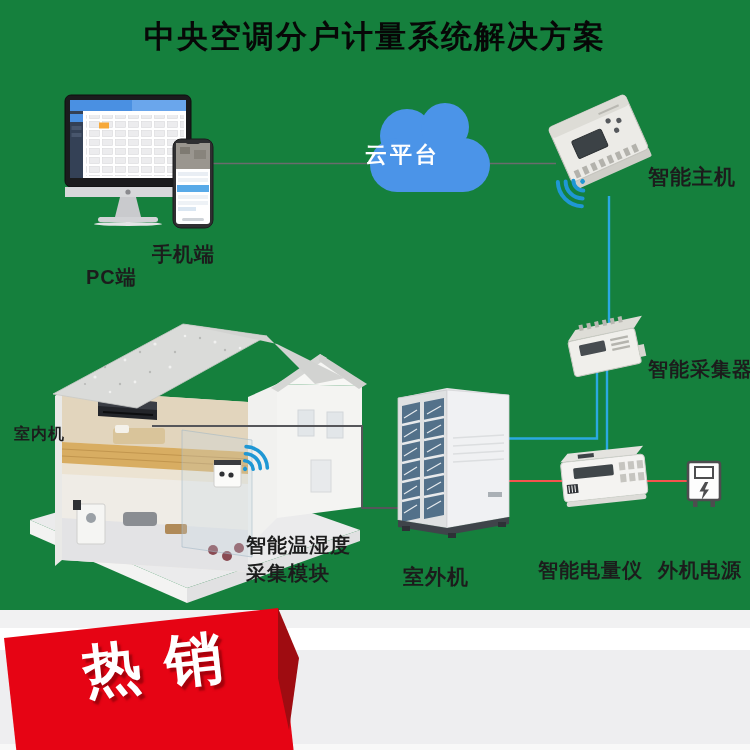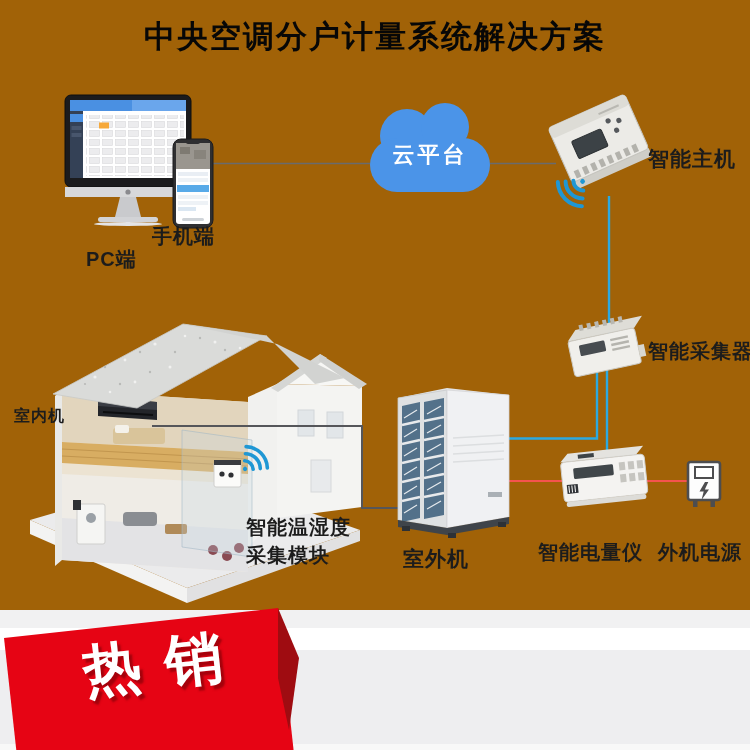--- a/index.html
+++ b/index.html
@@ -1,39 +1,39 @@
 <!DOCTYPE html>
 <html><head>
 <meta charset="utf-8">
 <style>
   html,body{margin:0;padding:0;background:#fff;}
   #canvas{
     position:relative;width:750px;height:750px;overflow:hidden;
     font-family:"Liberation Sans","DejaVu Sans",sans-serif;
-    background:#a16207;
+    background:#15803d;
   }
   .abs{position:absolute;}
   .label{
     position:absolute;color:#1c1c1c;font-weight:600;white-space:nowrap;
-    font-size:20px;letter-spacing:1px;
+    font-size:20px;letter-spacing:1px;margin-top:18px;
   }
   #title{
     position:absolute;left:0;right:0;top:16px;text-align:center;
     font-size:31px;font-weight:bold;color:#070707;letter-spacing:2px;
   }
   
   .bg-band{position:absolute;left:0;width:750px;}
   #bg-mid{top:610px;height:18px;background:#f1f1f2;}
   #bg-white-band{top:628px;height:22px;background:#ffffff;}
   #bg-lower{top:650px;height:94px;background:#eeeef0;}
   #bg-foot{top:744px;height:6px;background:#f8f8f8;}
   
   #cloud{left:365px;top:96px;width:130px;height:102px;}
   #cloud-label{
-    position:absolute;left:0;top:44px;width:100%;text-align:center;
+    position:absolute;left:0;top:44px;width:100%;text-align:left;
     color:#ffffff;font-size:22px;font-weight:600;letter-spacing:3px;
   }
   
   #banner{left:0;top:598px;width:345px;height:190px;}
   #banner-text{
     position:absolute;left:28px;top:28px;width:250px;text-align:center;
     transform:rotate(-6.3deg);color:#ffffff;font-size:58px;font-weight:bold;
     letter-spacing:24px;text-indent:24px;
     text-shadow:3px 4px 2px rgba(110,0,6,0.55);
   }

